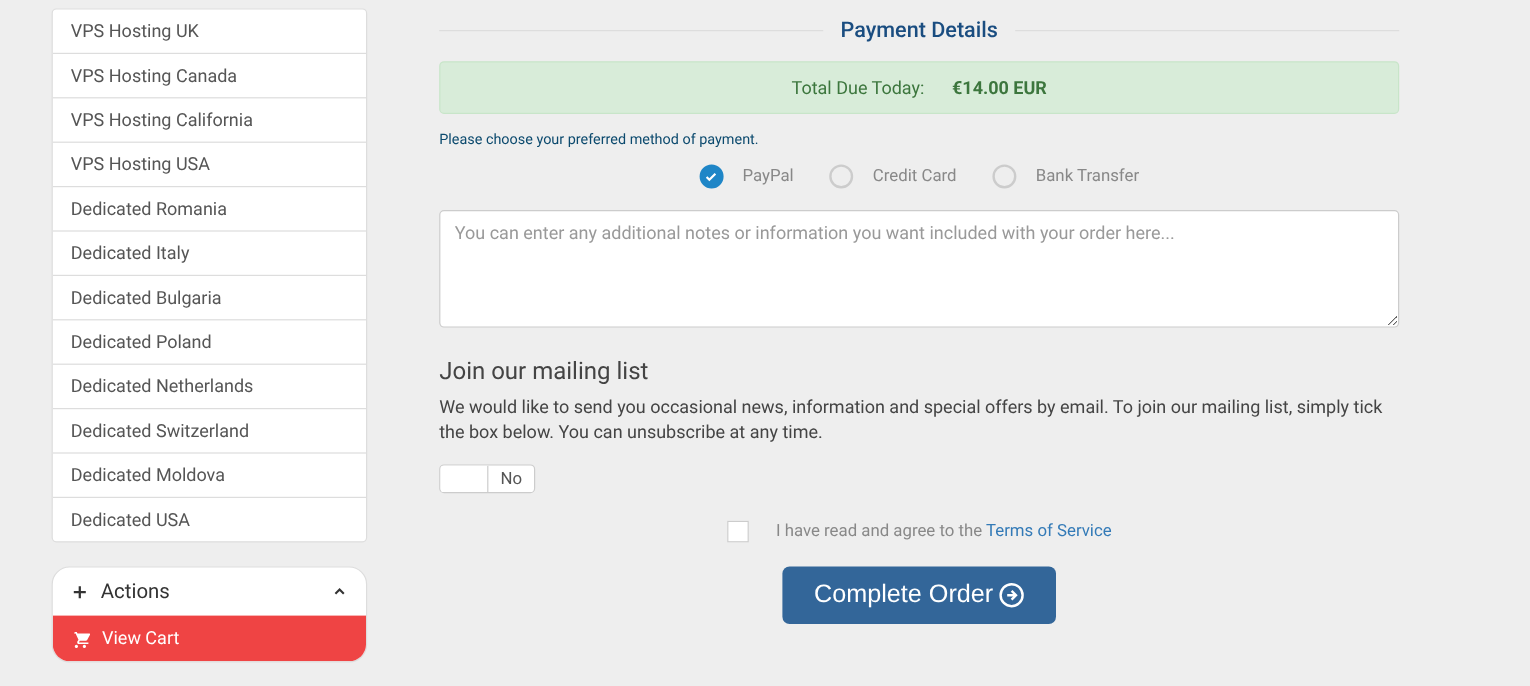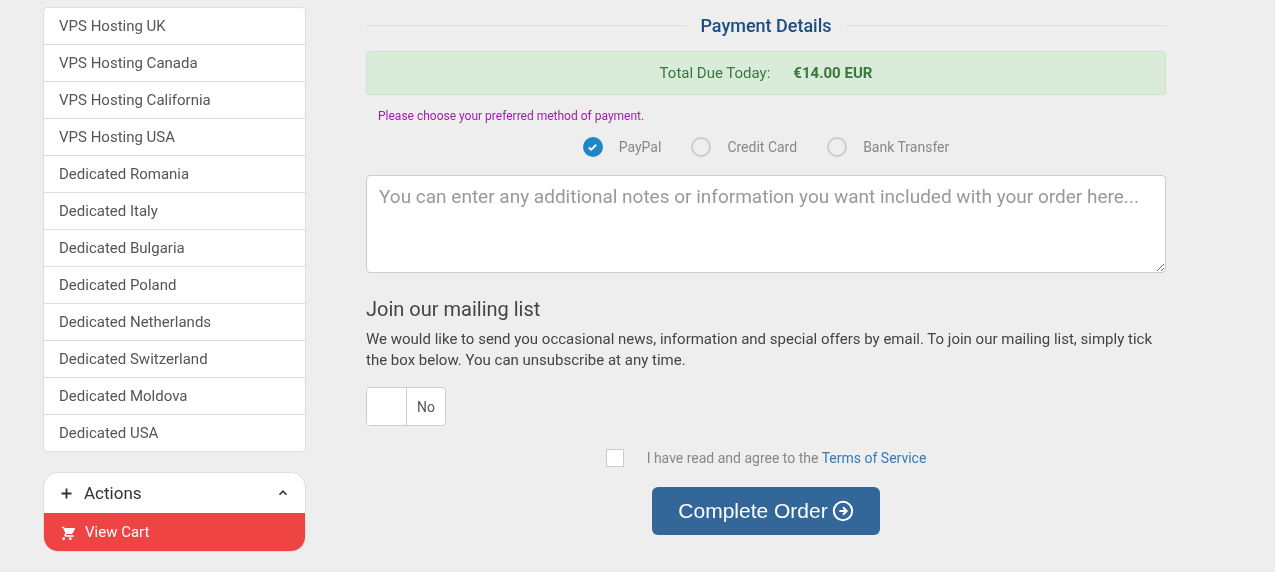--- a/index.html
+++ b/index.html
@@ -100,22 +100,22 @@
     text-align: center;
     font-size: 15px;
     color: #3c763d;
     display: flex;
     justify-content: center;
     gap: 23px;
   }
   .total-due .amount { font-weight: 700; }
   .paynote {
     font-size: 12px;
-    color: #a21caf;
-    margin: 14px 0 14px 12px;
+    color: #0c4a6e;
+    margin: 14px 0 14px 0;
   }
   .pay-options {
     display: flex;
     justify-content: center;
     gap: 30px;
     margin-bottom: 18px;
   }
   .pay-opt {
     display: flex;
     align-items: center;
@@ -140,21 +140,21 @@
   }
   .radio-circle.selected svg { display: block; }
   .radio-circle svg { display: none; }
 
   .notes-textarea {
     width: 100%;
     min-height: 98px;
     border: 1px solid #ccc;
     border-radius: 4px;
     padding: 9px 12px;
-    font-size: 19px;
+    font-size: 15px;
     color: #737373;
     font-family: inherit;
     resize: vertical;
   }
   .notes-textarea::placeholder { color: #999; }
 
   .mailing-heading {
     font-size: 20px;
     font-weight: 400;
     color: #444;
@@ -163,21 +163,21 @@
   .mailing-text {
     font-size: 15px;
     color: #444;
     line-height: 1.4;
     margin-bottom: 16px;
   }
   .toggle {
     display: inline-flex;
     align-items: center;
     width: 80px;
-    height: 39px;
+    height: 24px;
     border: 1px solid #ccc;
     border-radius: 4px;
     background: #fff;
     overflow: hidden;
     cursor: pointer;
   }
   .toggle .knob {
     width: 40px;
     height: 100%;
     background: #fff;

